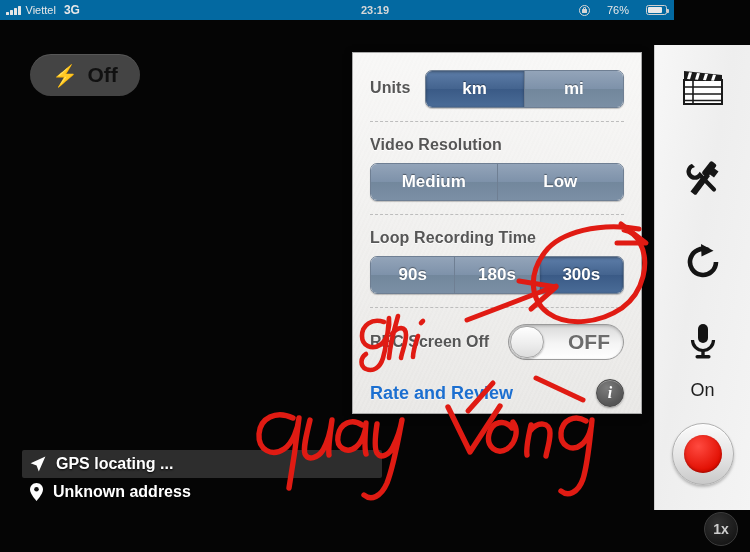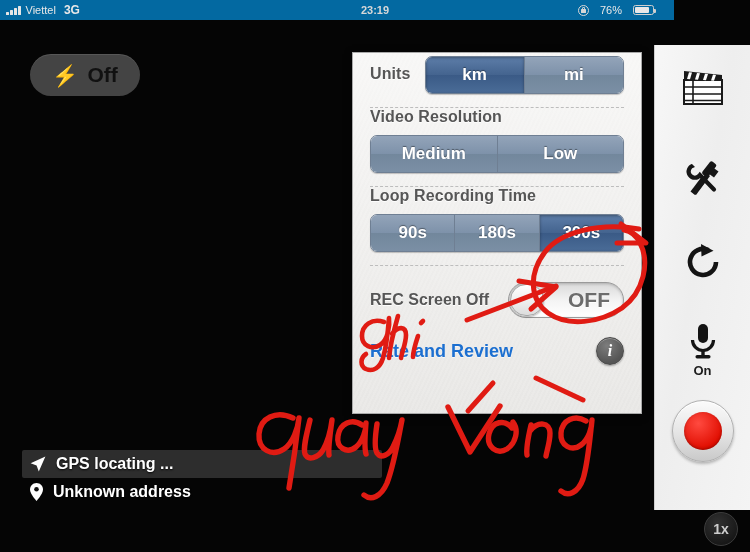--- a/index.html
+++ b/index.html
@@ -18,21 +18,21 @@
 
   
   #statusbar{
     position:absolute; left:0; top:0; width:674px; height:20px;
     background:#0369a1; color:#d8d8d8;
     font-size:11px; line-height:20px;
     display:flex; align-items:center;
   }
   #statusbar .sb-left{ position:absolute; left:6px; display:flex; align-items:center; gap:5px;}
   #statusbar .sb-center{ position:absolute; left:0; width:750px; text-align:center; font-weight:bold; font-size:11px;}
-  #statusbar .sb-right{ position:absolute; right:20px; display:flex; align-items:center; gap:11px;}
+  #statusbar .sb-right{ position:absolute; right:7px; display:flex; align-items:center; gap:17px;}
   .signal-bars{ display:inline-flex; align-items:flex-end; gap:1.5px; height:9px;}
   .signal-bars i{ display:block; width:2.5px; background:#e6e6e6; border-radius:0.5px;}
   .signal-bars i:nth-child(1){height:3px}
   .signal-bars i:nth-child(2){height:5px}
   .signal-bars i:nth-child(3){height:7px}
   .signal-bars i:nth-child(4){height:9px}
   .carrier{ font-size:11px; color:#e8e8e8;}
   .nettype{ font-size:12px; font-weight:bold; color:#e8e8e8; margin-left:3px;}
   .lock-icon{ width:11px; height:11px; position:relative; display:inline-block;}
   .lock-icon .ring{
@@ -71,21 +71,21 @@
     position:absolute; left:352px; top:52px; width:290px; height:362px;
     background:#f2f1ef;
     background-image:
        linear-gradient(rgba(255,255,255,0.5), rgba(0,0,0,0.03)),
        repeating-linear-gradient(115deg, rgba(0,0,0,0.012) 0 2px, rgba(255,255,255,0.012) 2px 4px);
     border:1px solid #a9a9a9;
     box-shadow:0 2px 7px rgba(0,0,0,0.55);
     padding:0 17px;
     overflow:hidden;
   }
-  .sect{ }
+  .sect{ padding-top:14px; }
   .sect-label{
     font-size:16px; font-weight:bold; color:#565656;
     text-shadow:0 1px 0 rgba(255,255,255,0.85);
     letter-spacing:0.1px;
   }
   .row-inline{ display:flex; align-items:center; gap:14px; }
   .divider{
     height:0; border-top:1px dashed #bdbdbd; margin-top:13px;
   }
 
@@ -164,21 +164,21 @@
     padding-top:22px;
   }
   .tb-item{
     width:96px; display:flex; flex-direction:column; align-items:center;
     cursor:pointer; margin-bottom:4px;
   }
   .tb-gap1{ height:44px }
   .tb-gap2{ height:40px }
   .tb-gap3{ height:34px }
   .tb-label{
-    font-size:13px; font-weight:bold; color:#1d1d1d; margin-top:0;
+    font-size:18px; font-weight:normal; color:#1d1d1d; margin-top:17px;
   }
   .rec-btn{
     width:62px; height:62px; border-radius:50%;
     background:linear-gradient(180deg,#fbfbfb 0%, #e4e4e4 55%, #c9c9c9 100%);
     border:1px solid #b0b0b0;
     display:flex; align-items:center; justify-content:center;
     box-shadow:0 2px 3px rgba(0,0,0,0.25), inset 0 1px 0 #fff;
     cursor:pointer;
   }
   .rec-btn .dot{

